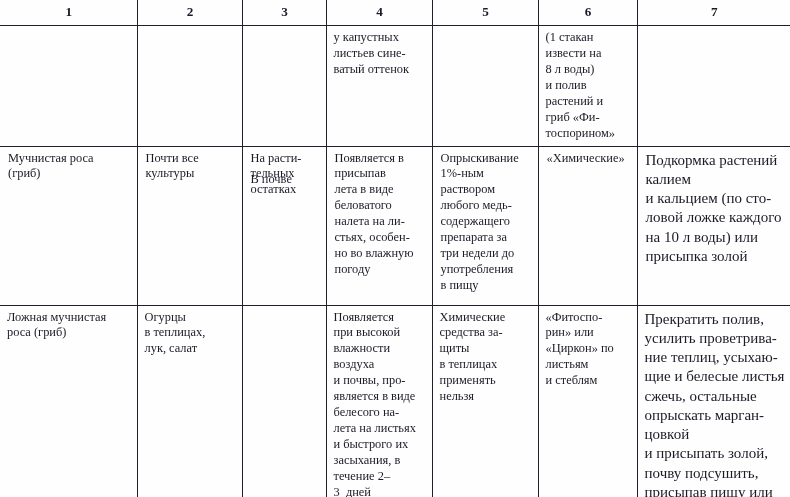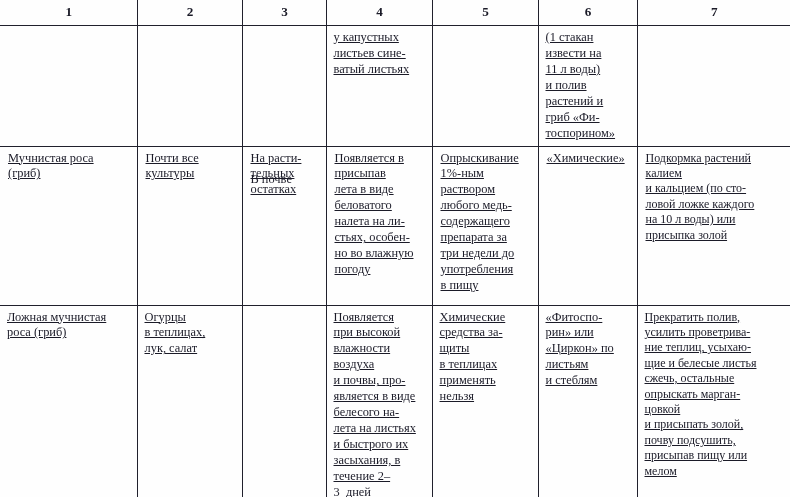--- a/index.html
+++ b/index.html
@@ -67,42 +67,41 @@
   tbody tr.last-row > td {
     border-bottom: none;
   }
 
   
   tr.row-cont td { height: 107px; }
   tr.row-mildew td { height: 150px; padding-left: 8px; }
   tr.row-downy td { height: 205px; }
   .cell-lines {
     display: block;
-    text-decoration: underline;
   }
   .cell-lines span {
     display: block;
     white-space: pre;
   }
   
   .cell-split {
     position: relative;
     height: 100%;
   }
   .cell-split .top-part { display: block; }
   .cell-split .bottom-part {
     position: absolute;
     left: 0;
     bottom: 10px;
     display: block;
   }
   .cell-split .bottom-part span { display: block; white-space: pre; }
 
   .wide-col {
-    font-size: 12px;
+    font-size: 15px;
   }
   .empty-cell { display: block; min-height: 1px; }
 </style>
 </head>
 <body>
 
 <div id="scan-page">
   <table class="scan-table">
     <colgroup>
       <col class="c1">
@@ -147,31 +146,31 @@
         <td>
             <span class="empty-cell"></span>
           </td>
         <td>
             <span class="empty-cell"></span>
           </td>
         <td>
             <span class="cell-lines">
               <span>у капустных</span>
               <span>листьев сине-</span>
-              <span>ватый листьях</span>
+              <span>ватый оттенок</span>
             </span>
           </td>
         <td>
             <span class="empty-cell"></span>
           </td>
         <td>
             <span class="cell-lines">
               <span>(1 стакан</span>
               <span>извести на</span>
-              <span>11 л воды)</span>
+              <span>8 л воды)</span>
               <span>и полив</span>
               <span>растений и</span>
               <span>гриб «Фи-</span>
               <span>тоспорином»</span>
             </span>
           </td>
         <td>
             <span class="empty-cell"></span>
           </td>
       </tr>

